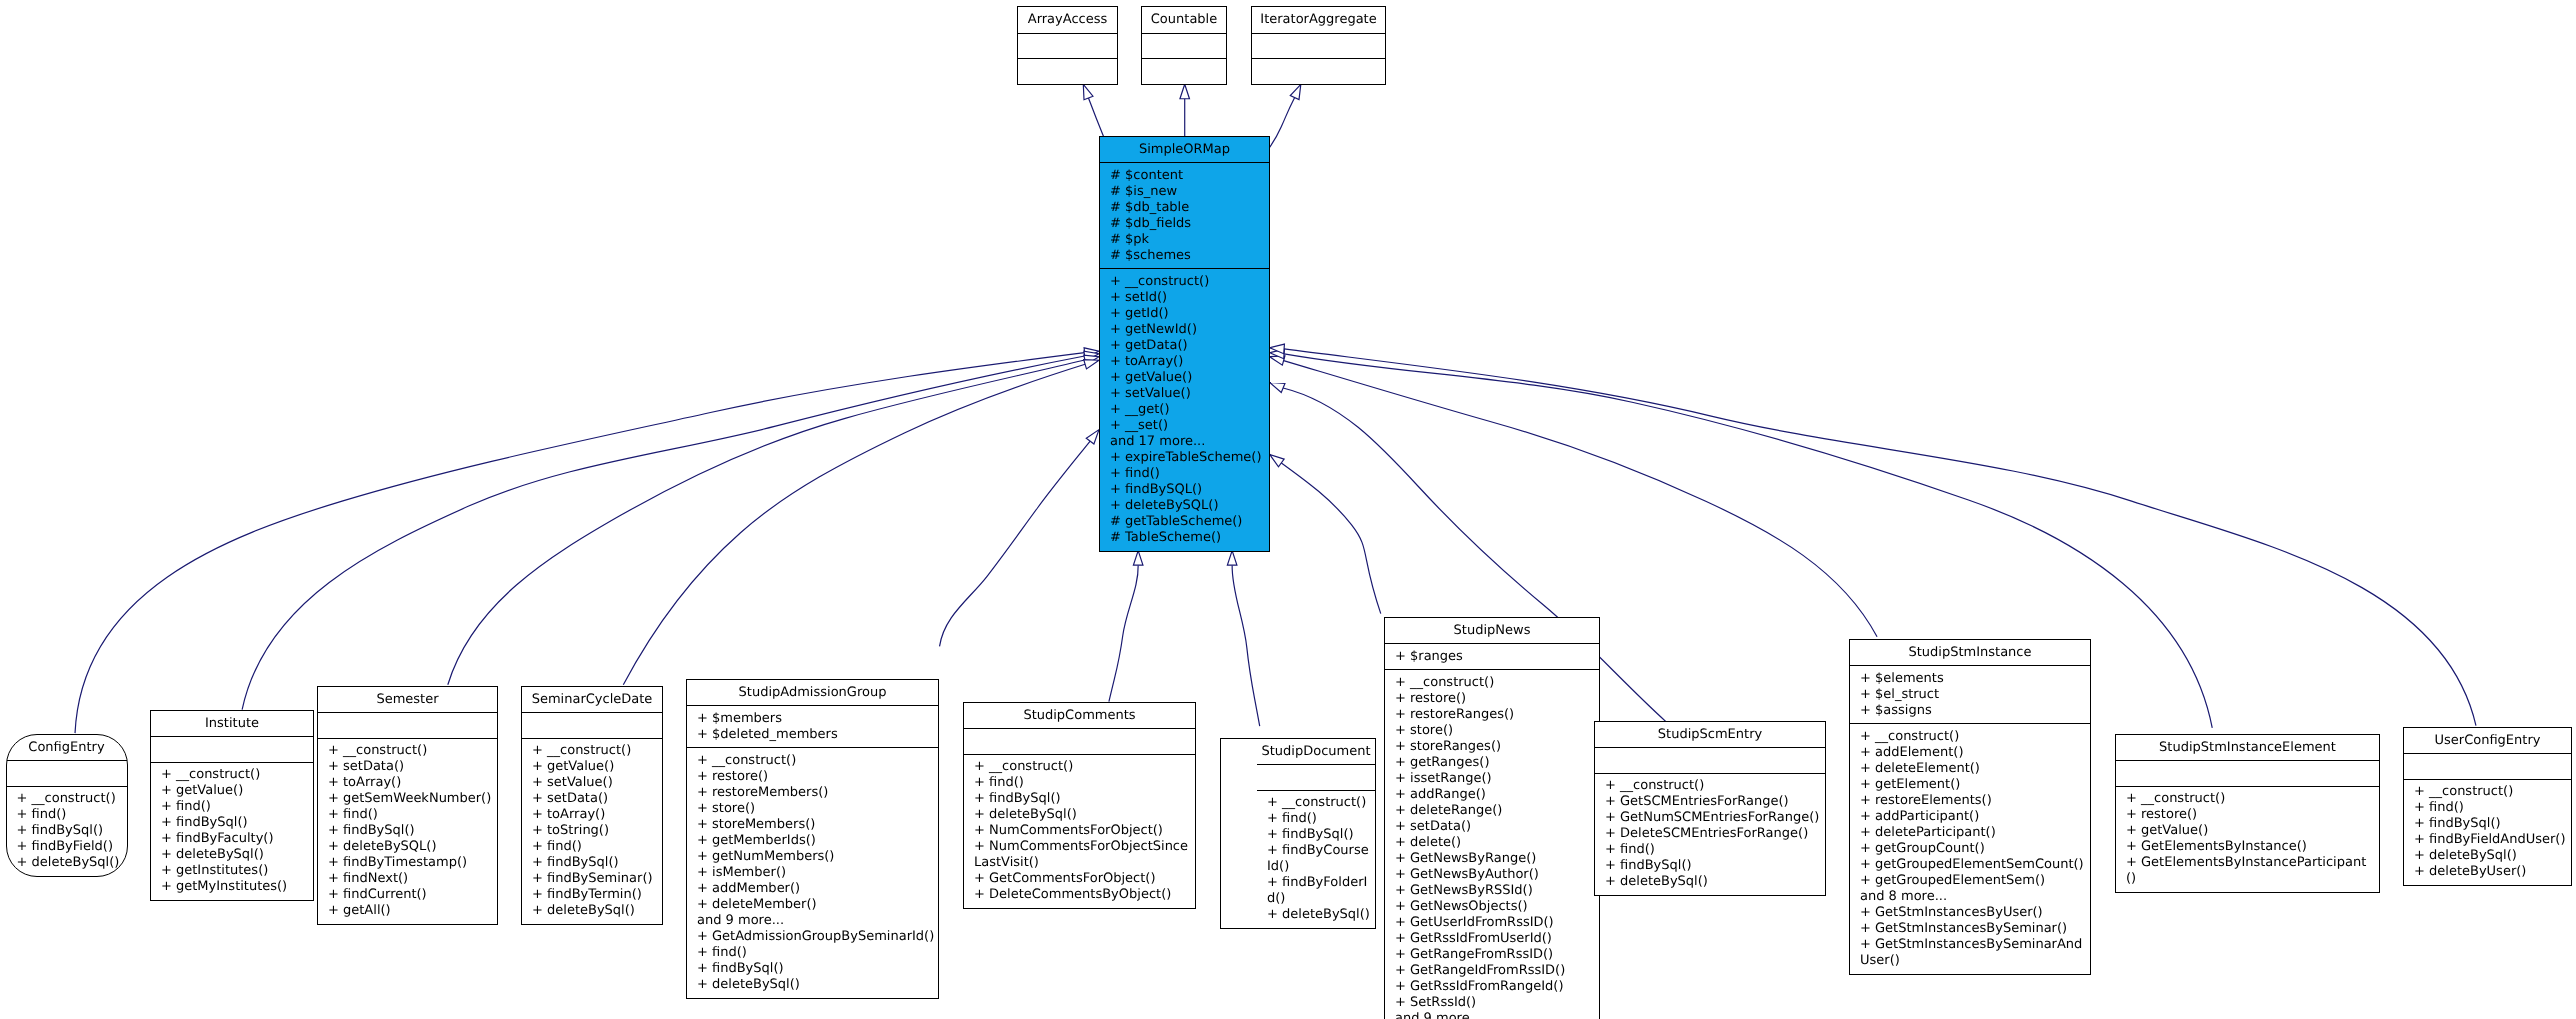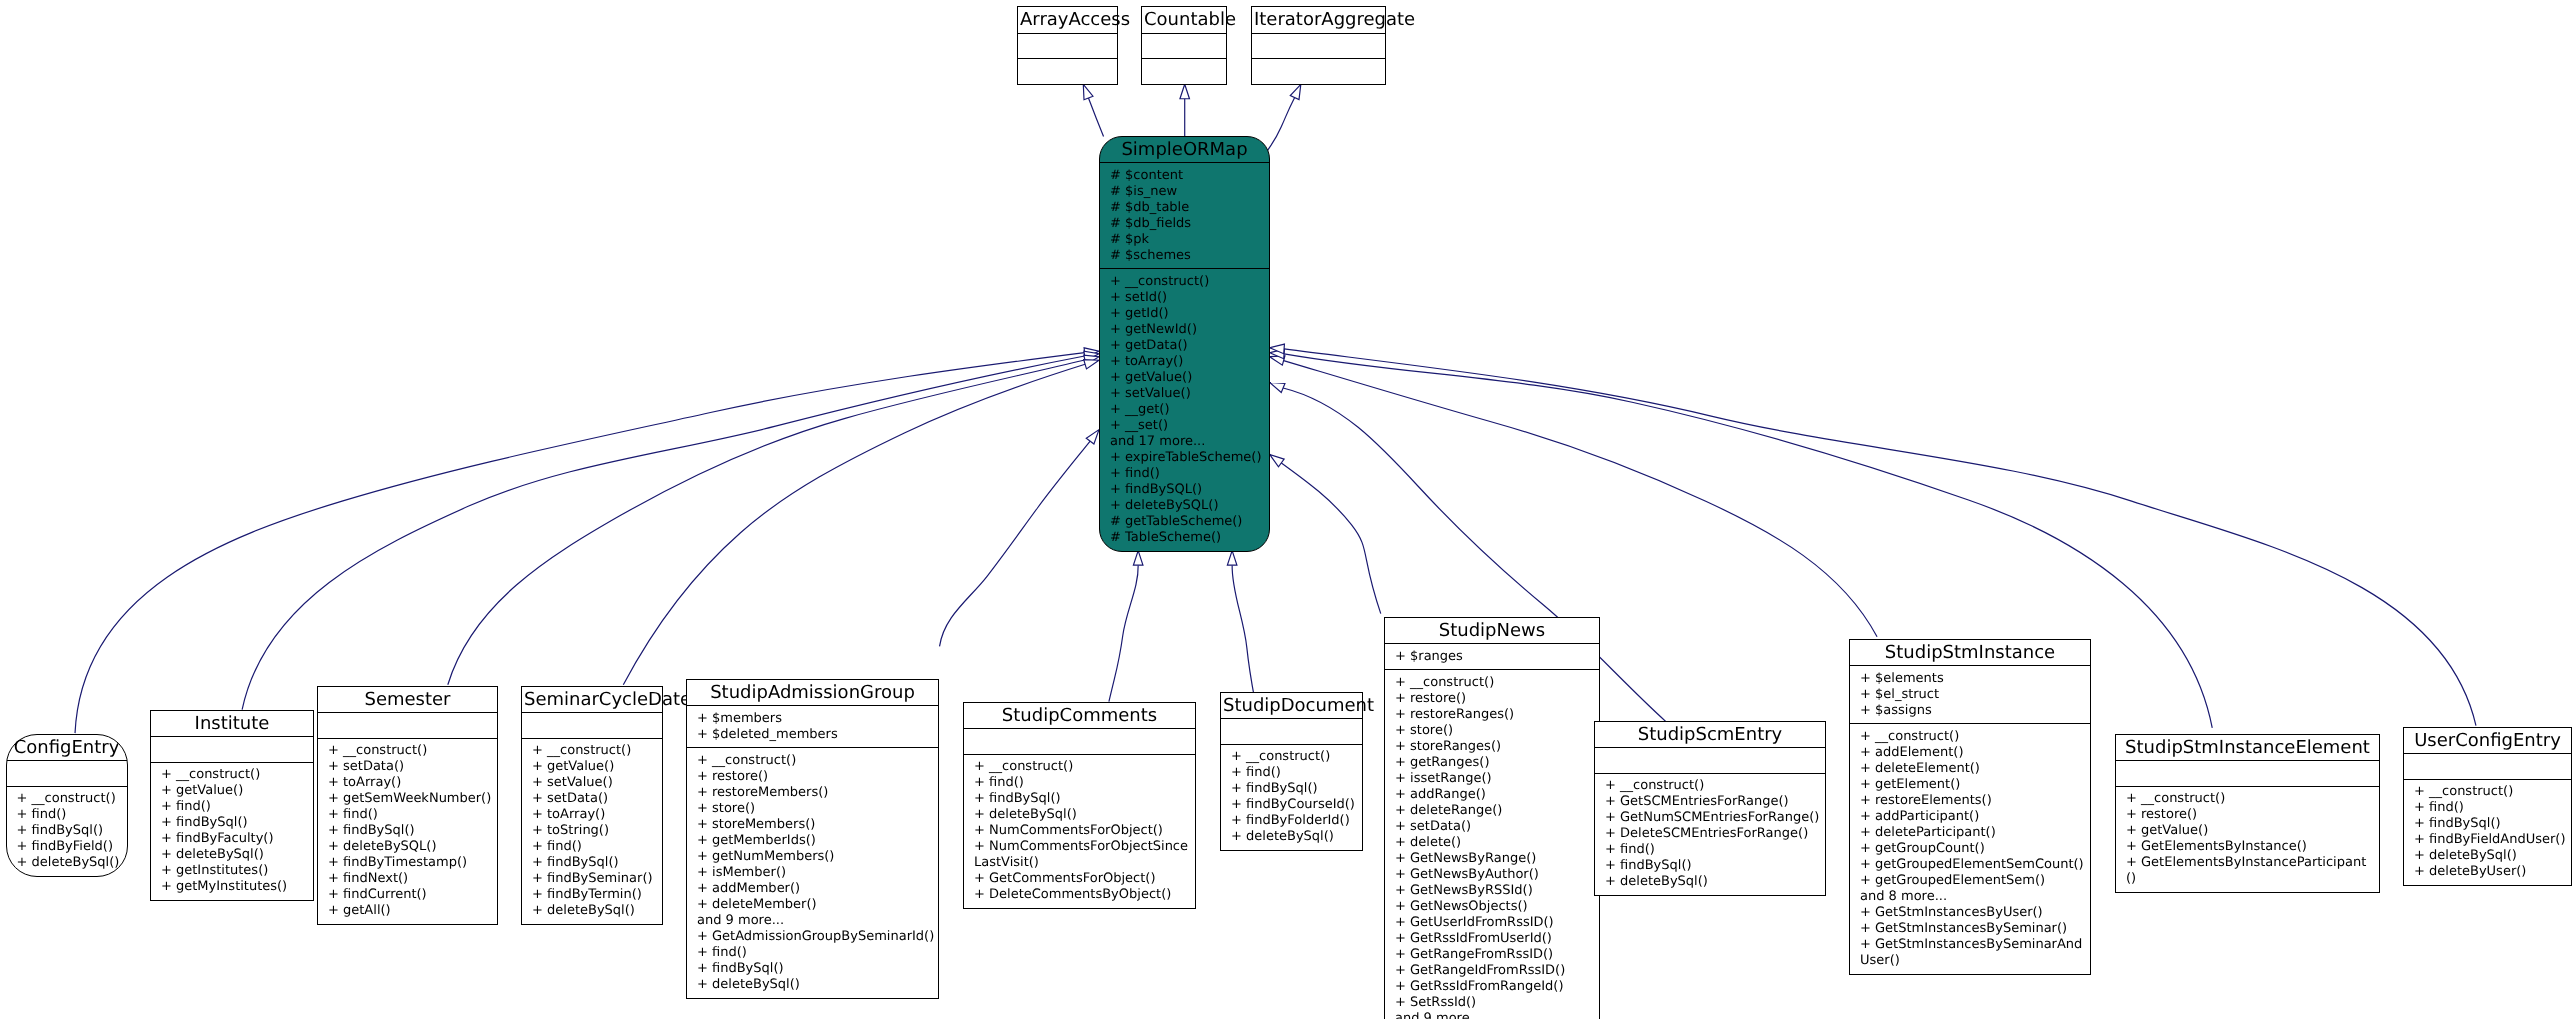--- a/index.html
+++ b/index.html
@@ -5,22 +5,22 @@
 <style>
   html, body { margin:0; padding:0; background:#ffffff; }
   body { width:2576px; height:1019px; overflow:hidden;
          font-family:"DejaVu Sans", sans-serif;
          -webkit-font-smoothing:antialiased;
          text-rendering:geometricPrecision; }
   #diagram { position:relative; width:2576px; height:1019px; background:#ffffff; }
   svg.edge-layer { position:absolute; left:0; top:0; width:2576px; height:1019px; }
   .uml-class { position:absolute; box-sizing:border-box; border:1px solid #000000;
                background:#ffffff; }
-  .uml-class.is-highlight { background:#0f766e;border-radius:23px; }
-  .uml-title { font-size:18px; line-height:16px; text-align:center;
+  .uml-class.is-highlight { background:#0ea5e9; }
+  .uml-title { font-size:13px; line-height:16px; text-align:center;
                padding:4.6px 2px 4.6px 2px; color:#000000; white-space:nowrap; }
   .uml-section { border-top:1px solid #000000; padding:4.6px 0 4.6px 0; min-height:15.5px; }
   .uml-row { font-size:13px; line-height:16px; padding:0 3px 0 10px;
              color:#000000; overflow-wrap:anywhere; word-break:break-all; hyphens:none; }
 </style>
 </head>
 <body>
 
 <div id="diagram">
   <svg class="edge-layer" viewBox="0 0 2595 1027" width="2576" height="1019">
@@ -223,21 +223,21 @@
           <div class="uml-row">+ __construct()</div>
           <div class="uml-row">+ find()</div>
           <div class="uml-row">+ findBySql()</div>
           <div class="uml-row">+ deleteBySql()</div>
           <div class="uml-row">+ NumCommentsForObject()</div>
           <div class="uml-row">+ NumCommentsForObjectSinceLastVisit()</div>
           <div class="uml-row">+ GetCommentsForObject()</div>
           <div class="uml-row">+ DeleteCommentsByObject()</div>
         </div>
       </div>
-      <div class="uml-class" style="left: 1220px; top: 692px; width: 143px;">
+      <div class="uml-class" style="left: 1220px; top: 738px; width: 156px; padding-left: 36px;">
         <div class="uml-title">StudipDocument</div>
         <div class="uml-section uml-attributes"></div>
         <div class="uml-section uml-methods">
           <div class="uml-row">+ __construct()</div>
           <div class="uml-row">+ find()</div>
           <div class="uml-row">+ findBySql()</div>
           <div class="uml-row">+ findByCourseId()</div>
           <div class="uml-row">+ findByFolderId()</div>
           <div class="uml-row">+ deleteBySql()</div>
         </div>

